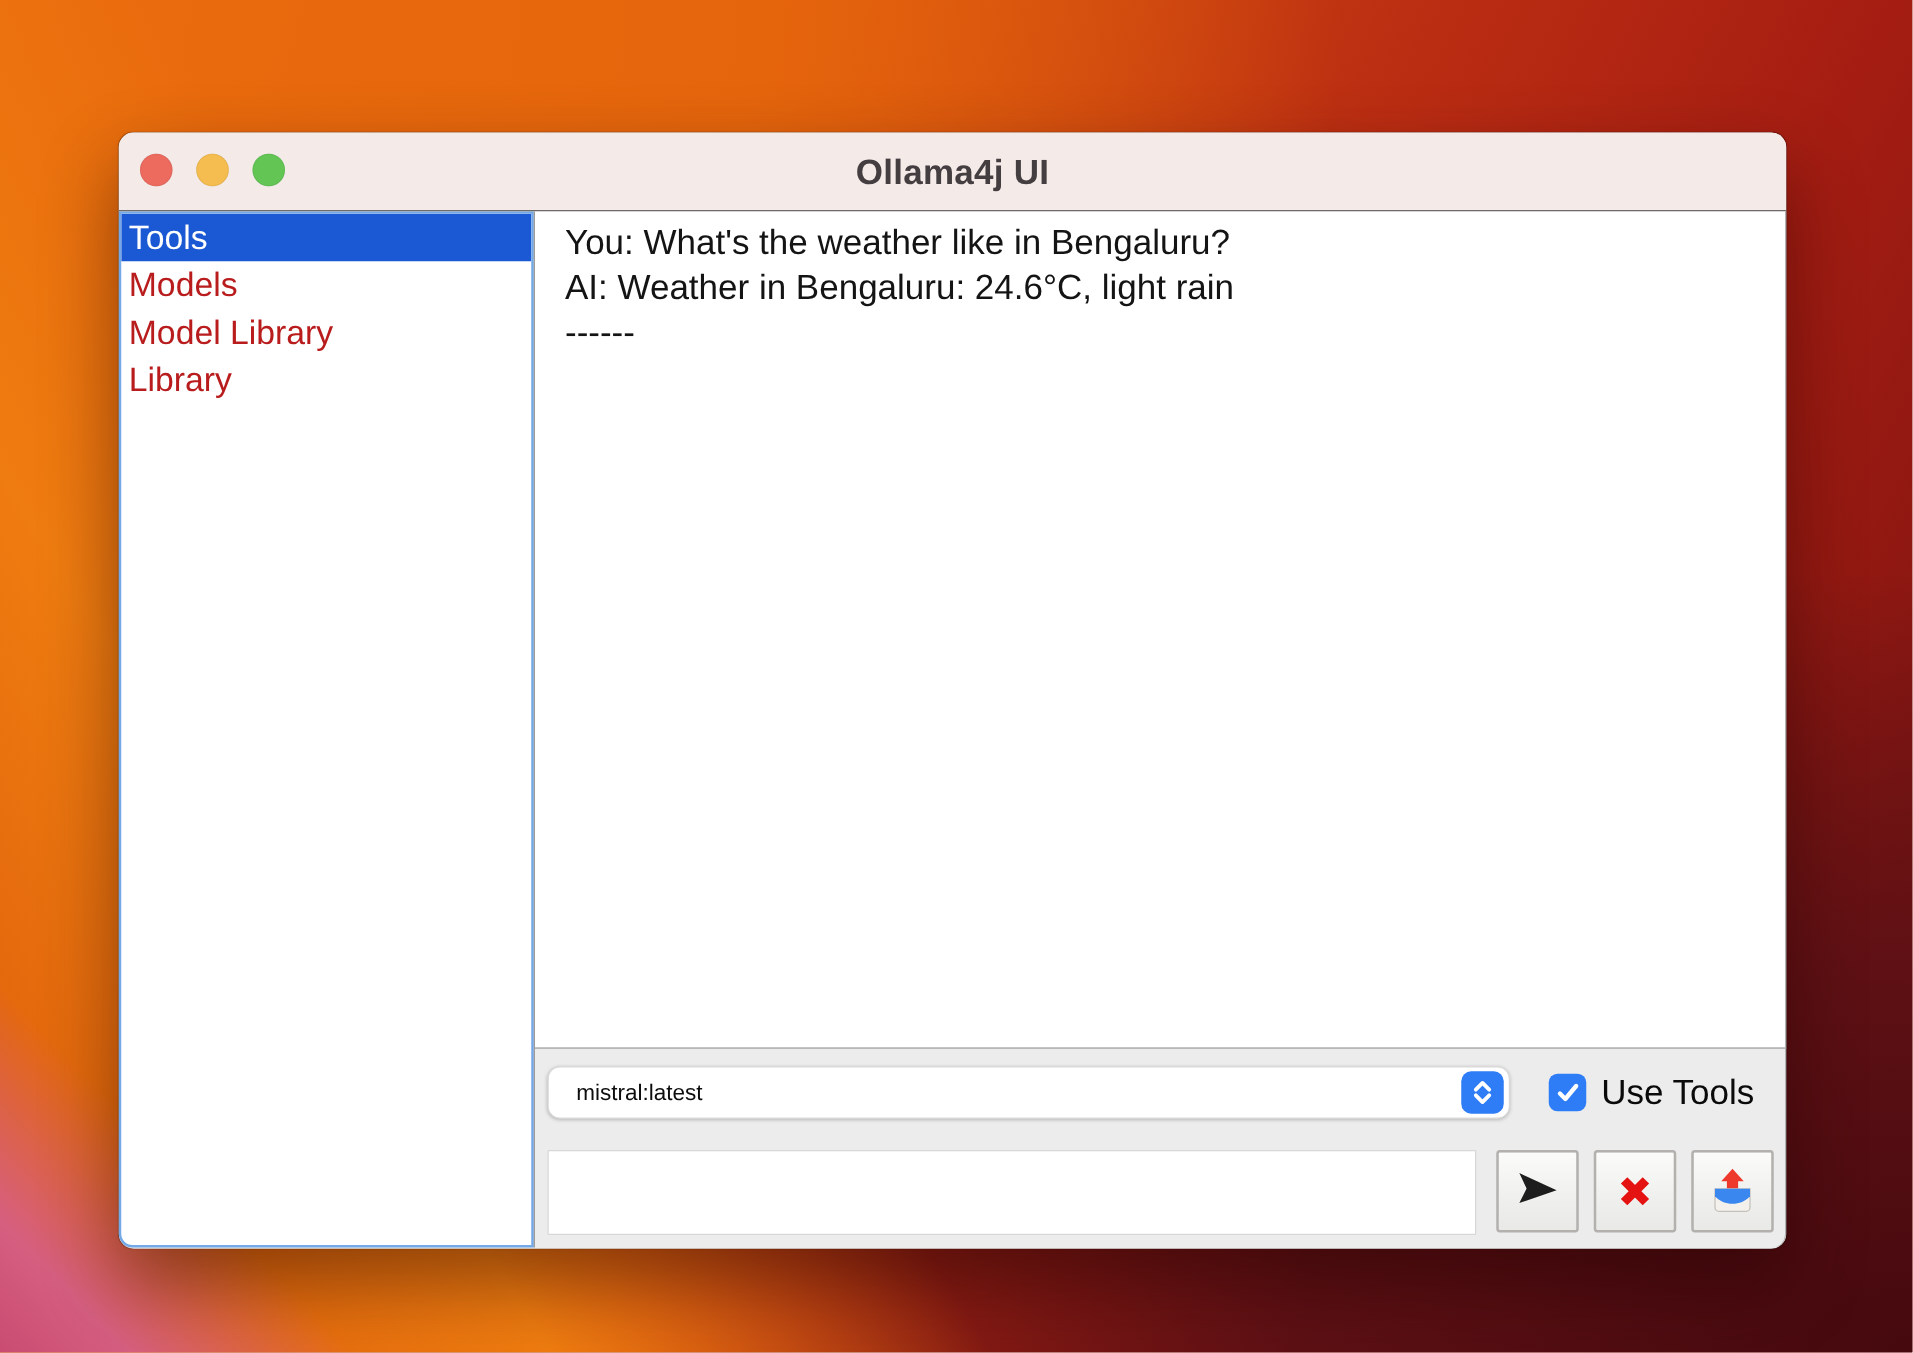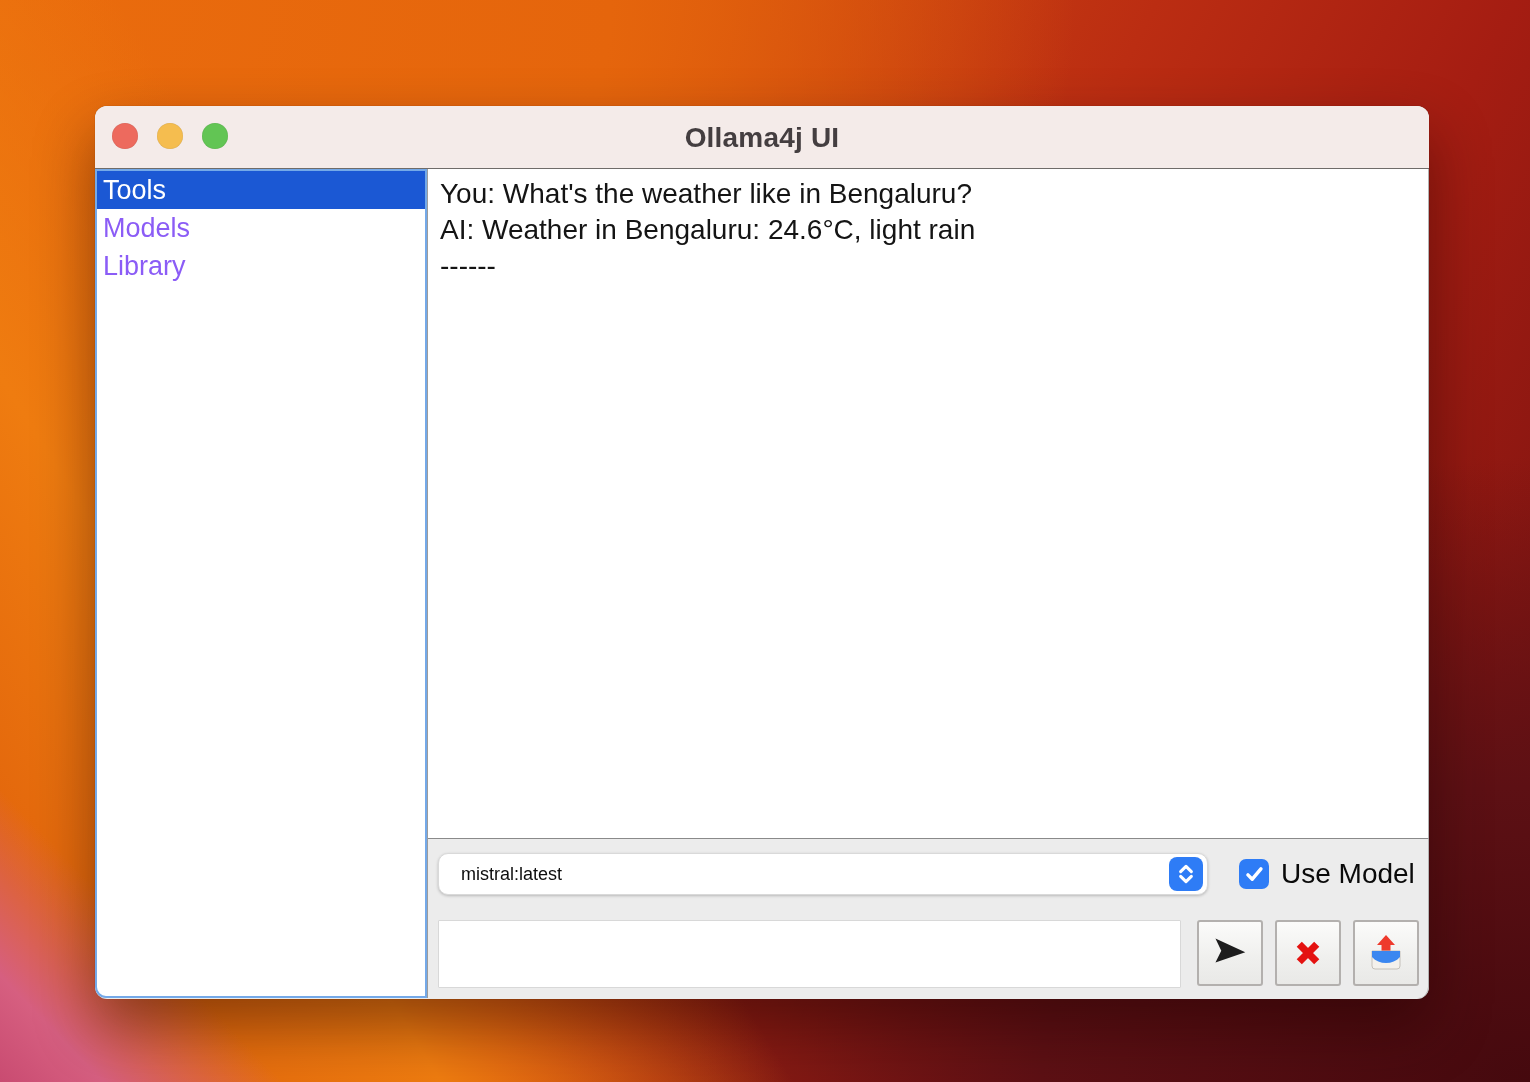--- a/index.html
+++ b/index.html
@@ -43,29 +43,29 @@
   .content { display:flex; height:829px; }
 
   
   .sidebar {
     width:332px; flex:0 0 332px; list-style:none; background:#fff;
     border:2px solid #74a9e8; border-bottom-left-radius:11px;
     overflow:hidden;
   }
   .sidebar .item {
     height:38px; line-height:38px; padding-left:6px;
-    font-size:27px; color:#8b5cf6; cursor:default; white-space:nowrap;
+    font-size:27px; color:#b91c1c; cursor:default; white-space:nowrap;
   }
   .sidebar .item.selected { background:#1b58d4; color:#fff; }
 
   
   .main { flex:1; display:flex; flex-direction:column;
           border-left:1px solid #9c9c9c; }
   .chat-area {
-    flex:1; background:#fff; padding:7px 12px;
+    flex:1; background:#fff; padding:7px 24px;
     border-right:1px solid #b3b3b3; border-bottom:1px solid #8a8a8a;
     font-size:28px; line-height:36px; color:#141414; overflow:hidden;
   }
   .chat-area .line { white-space:pre-wrap; }
 
   
   .composer {
     position:relative; height:159px; background:#ececec;
     border-right:1px solid #b3b3b3; border-bottom-right-radius:11px;
   }
@@ -119,20 +119,21 @@
         <span class="light green"></span>
       </div>
       <div class="title">Ollama4j UI</div>
     </div>
 
     <div class="content">
 
       <ul class="sidebar">
         <li class="item selected">Tools</li>
         <li class="item">Models</li>
+        <li class="item">Model Library</li>
         <li class="item">Library</li>
       </ul>
 
       <div class="main">
 
         <div class="chat-area">
           <div class="line">You: What's the weather like in Bengaluru?</div>
           <div class="line">AI: Weather in Bengaluru: 24.6°C, light rain</div>
           <div class="line">------</div>
         </div>
@@ -147,21 +148,21 @@
                 <path d="M10 20 L17 27 L24 20" stroke="#fff" stroke-width="4" fill="none" stroke-linecap="round" stroke-linejoin="round"></path>
               </svg>
             </span>
           </div>
 
           <span class="checkbox">
             <svg width="26" height="26" viewBox="0 0 30 30">
               <path d="M8 16 L13 21 L23 9" stroke="#fff" stroke-width="4" fill="none" stroke-linecap="round" stroke-linejoin="round"></path>
             </svg>
           </span>
-          <span class="checkbox-label">Use Model</span>
+          <span class="checkbox-label">Use Tools</span>
 
           <input class="message-input" placeholder="" style="">
 
           <button class="btn send">
             <svg width="48" height="48" viewBox="0 0 66 66">
               <path d="M13 13 L54 32 L13 46 L21 30 Z" fill="#1d1d1d"></path>
             </svg>
           </button>
 
           <button class="btn clear">

